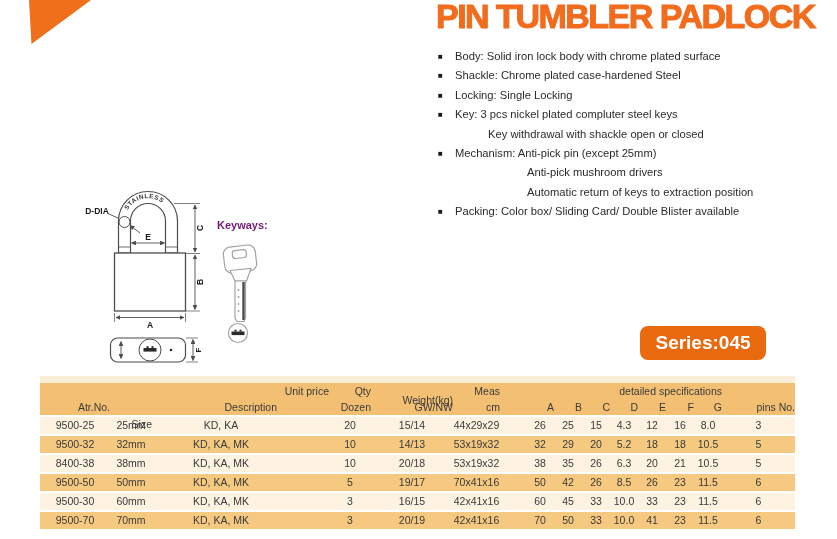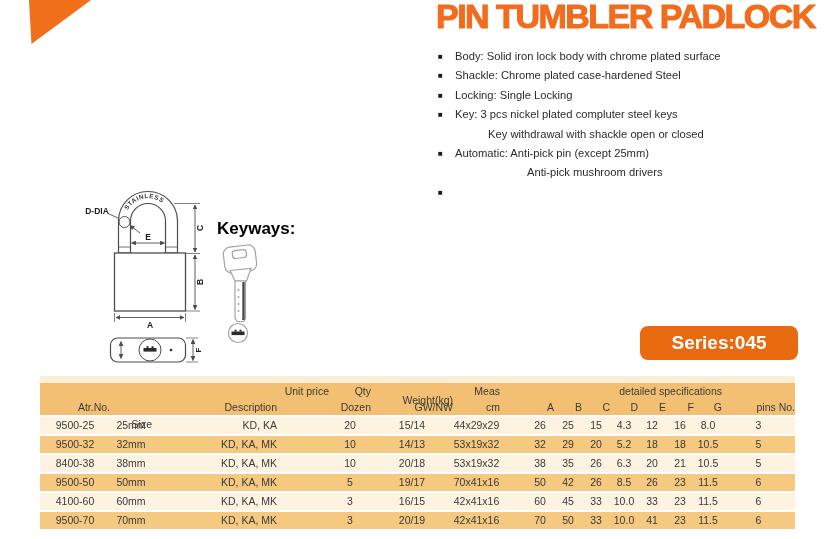--- a/index.html
+++ b/index.html
@@ -17,24 +17,24 @@
 
   
   .features{position:absolute;left:437px;top:47px;width:390px;list-style:none;margin:0;padding:0;
             font-size:11.2px;line-height:19.4px;color:#2b2b2b;}
   .feat{position:relative;padding-left:18px;white-space:nowrap;}
   .feat .bullet{position:absolute;left:1px;top:0;font-size:8px;color:#1a1a1a;}
   .feat.ind-a{padding-left:51px;}
   .feat.ind-b{padding-left:90px;}
 
   
-  .keyways{position:absolute;left:217px;top:219px;font-size:17px;font-weight:bold;color:#000000;}
-
-  
-  .badge{position:absolute;left:640px;top:326px;width:158px;height:34px;border-radius:8px;
+  .keyways{position:absolute;left:217px;top:219px;font-size:11px;font-weight:bold;color:#701a75;}
+
+  
+  .badge{position:absolute;left:640px;top:326px;width:126px;height:34px;border-radius:8px;
          background:#e9690f;color:#fff;font-size:19px;font-weight:bold;
          display:flex;align-items:center;justify-content:center;}
 
   
   .diagram{position:absolute;left:80px;top:182px;}
 
   
   .spec-table{position:absolute;left:40px;top:376px;width:755px;font-size:10.5px;color:#3a3a3a;}
   .tstrip{height:7px;background:#fbeed6;}
   .thead{height:32px;background:#f3c073;display:grid;
@@ -47,42 +47,43 @@
   .h-w1{grid-column:6;grid-row:1;margin-top:17px;} .h-w2{grid-column:6;grid-row:2;}
   .h-m1{grid-column:7;grid-row:1;} .h-m2{grid-column:7;grid-row:2;}
   .h-group{grid-column:9/16;grid-row:1;}
   .h-s0{grid-column:9;grid-row:2;} .h-s1{grid-column:10;grid-row:2;} .h-s2{grid-column:11;grid-row:2;}
   .h-s3{grid-column:12;grid-row:2;} .h-s4{grid-column:13;grid-row:2;} .h-s5{grid-column:14;grid-row:2;}
   .h-s6{grid-column:15;grid-row:2;} .h-pins{grid-column:16;grid-row:2;}
   .tbody .trow{display:grid;margin-top:2px;height:17px;line-height:17px;
          grid-template-columns:70px 42px 125px 52px 42px 82px 47px 26px 28px 28px 28px 28px 28px 28px 28px 73px;}
   .trow.light{background:#fdf3e0;} .trow.dark{background:#f6c980;}
   .trow .cell{text-align:center;overflow:hidden;white-space:nowrap;}
-  .trow .c-desc{text-align:right;padding-left:13px;}
+  .trow .c-desc{text-align:center;padding-left:13px;}
 
   svg text{font-family:"Liberation Sans",sans-serif;}
 </style>
 </head>
 <body>
 
 <div class="page">
 
   <div class="corner"></div>
 
   <div class="title">PIN TUMBLER PADLOCK</div>
 
   <ul class="features">
     <li class="feat"><span class="bullet">■</span><span>Body: Solid iron lock body with chrome plated surface</span></li>
     <li class="feat"><span class="bullet">■</span><span>Shackle: Chrome plated case-hardened Steel</span></li>
     <li class="feat"><span class="bullet">■</span><span>Locking: Single Locking</span></li>
     <li class="feat"><span class="bullet">■</span><span>Key: 3 pcs nickel plated compluter steel keys</span></li>
     <li class="feat ind-a"><span>Key withdrawal with shackle open or closed</span></li>
-    <li class="feat"><span class="bullet">■</span><span>Automatic: Anti-pick pin (except 25mm)</span></li>
+    <li class="feat"><span class="bullet">■</span><span>Mechanism: Anti-pick pin (except 25mm)</span></li>
     <li class="feat ind-b"><span>Anti-pick mushroom drivers</span></li>
-    <li class="feat"><span class="bullet">■</span></li>
+    <li class="feat ind-b"><span>Automatic return of keys to extraction position</span></li>
+    <li class="feat"><span class="bullet">■</span><span>Packing: Color box/ Sliding Card/ Double Blister available</span></li>
   </ul>
 
   <div class="keyways">Keyways:</div>
 
   <div class="badge">Series:045</div>
 
   <svg class="diagram" width="210" height="188" viewBox="80 182 210 188">
     <defs>
       <marker id="ah" viewBox="0 0 10 10" refX="9" refY="5" markerWidth="5.5" markerHeight="5.5" orient="auto-start-reverse">
         <path d="M0,0 L10,5 L0,10 z" fill="#4d4d4d"></path>
@@ -254,21 +255,21 @@
           <div class="cell c-spec">50</div>
           <div class="cell c-spec">42</div>
           <div class="cell c-spec">26</div>
           <div class="cell c-spec">8.5</div>
           <div class="cell c-spec">26</div>
           <div class="cell c-spec">23</div>
           <div class="cell c-spec">11.5</div>
           <div class="cell c-pins">6</div>
         </div>
         <div class="trow light">
-          <div class="cell c-atr">4100-60</div>
+          <div class="cell c-atr">9500-30</div>
           <div class="cell c-size">60mm</div>
           <div class="cell c-desc">KD, KA, MK</div>
           <div class="cell c-unit"></div>
           <div class="cell c-qty">3</div>
           <div class="cell c-weight">16/15</div>
           <div class="cell c-meas">42x41x16</div>
           <div class="cell c-gap"></div>
           <div class="cell c-spec">60</div>
           <div class="cell c-spec">45</div>
           <div class="cell c-spec">33</div>

